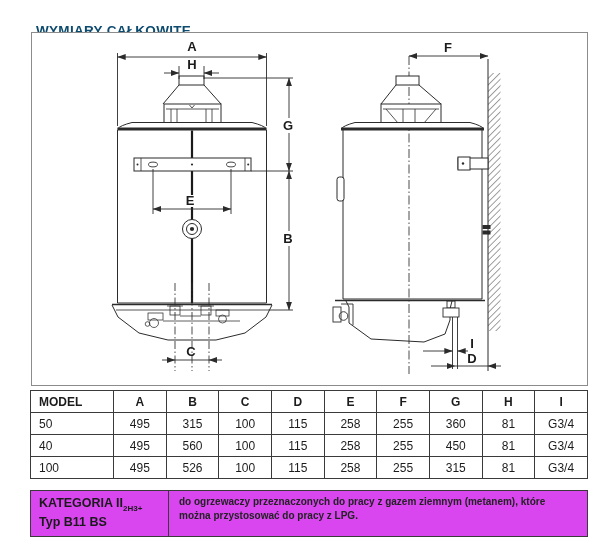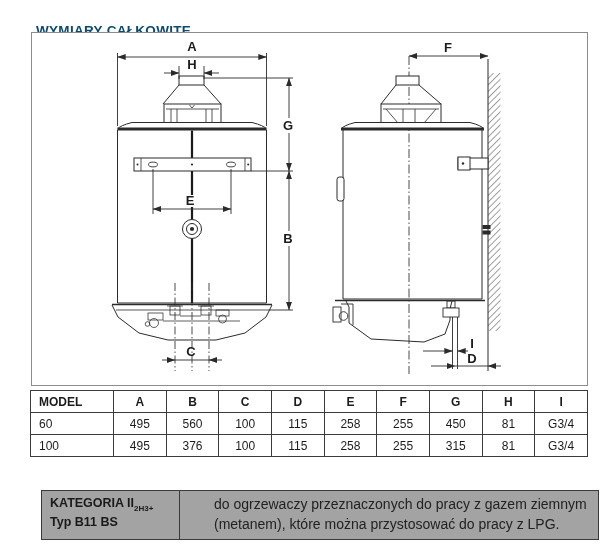--- a/index.html
+++ b/index.html
@@ -6,24 +6,24 @@
   body{width:616px;height:544px;font-family:"Liberation Sans",sans-serif;color:#1a1a1a;}
   .page{position:relative;width:616px;height:544px;background:#fff;overflow:hidden;}
   .page-title{position:absolute;left:36px;top:7px;font-size:13.5px;font-weight:bold;letter-spacing:.3px;color:#0c4a6e;margin-top:16px;}
   .diagram-box{position:absolute;left:31px;top:32px;width:555px;height:352px;border:1px solid #8c8c8c;background:#fff;}
   .diagram-box svg{display:block;width:555px;height:352px;}
   text.dim{font-size:13px;font-weight:600;fill:#1c1c1c;}
   .dims-table{position:absolute;left:30px;top:390px;width:558px;border-collapse:collapse;table-layout:fixed;font-size:12px;color:#1c1c1c;}
   .dims-table th,.dims-table td{border:1px solid #3a3a3a;height:21px;padding:0;text-align:center;vertical-align:middle;}
   .dims-table th{font-weight:bold;}
   .dims-table th:first-child,.dims-table td:first-child{width:74px;text-align:left;padding-left:8px;}
-  .category-box{position:absolute;left:41px;top:490px;width:556px;border:1px solid #3a3a3a;display:flex;background:#a3a3a3;gap:24px;}
+  .category-box{position:absolute;left:30px;top:490px;width:556px;border:1px solid #3a3a3a;display:flex;background:#d946ef;}
   .category-left{width:121px;border-right:1px solid #3a3a3a;padding:4px 8px 5px 8px;font-size:12.5px;font-weight:bold;line-height:1.35;}
   .category-left sub{font-size:8px;font-weight:bold;}
-  .category-right{flex:1;padding:4px 10px 5px 10px;font-size:14px;line-height:1.4;color:#222;}
+  .category-right{flex:1;padding:4px 10px 5px 10px;font-size:10px;line-height:1.4;color:#222;font-weight:bold;}
 </style>
 </head>
 <body>
 
 <div class="page">
 
   <div class="page-title">WYMIARY CAŁKOWITE</div>
 
   <div class="diagram-box">
     <svg viewBox="0 0 555 352">
@@ -195,35 +195,47 @@
           <th>D</th>
           <th>E</th>
           <th>F</th>
           <th>G</th>
           <th>H</th>
           <th>I</th>
         </tr>
       </thead>
     <tbody>
         <tr>
-          <td>60</td>
+          <td>50</td>
+          <td>495</td>
+          <td>315</td>
+          <td>100</td>
+          <td>115</td>
+          <td>258</td>
+          <td>255</td>
+          <td>360</td>
+          <td>81</td>
+          <td>G3/4</td>
+        </tr>
+        <tr>
+          <td>40</td>
           <td>495</td>
           <td>560</td>
           <td>100</td>
           <td>115</td>
           <td>258</td>
           <td>255</td>
           <td>450</td>
           <td>81</td>
           <td>G3/4</td>
         </tr>
         <tr>
           <td>100</td>
           <td>495</td>
-          <td>376</td>
+          <td>526</td>
           <td>100</td>
           <td>115</td>
           <td>258</td>
           <td>255</td>
           <td>315</td>
           <td>81</td>
           <td>G3/4</td>
         </tr>
       </tbody>
   </table>

